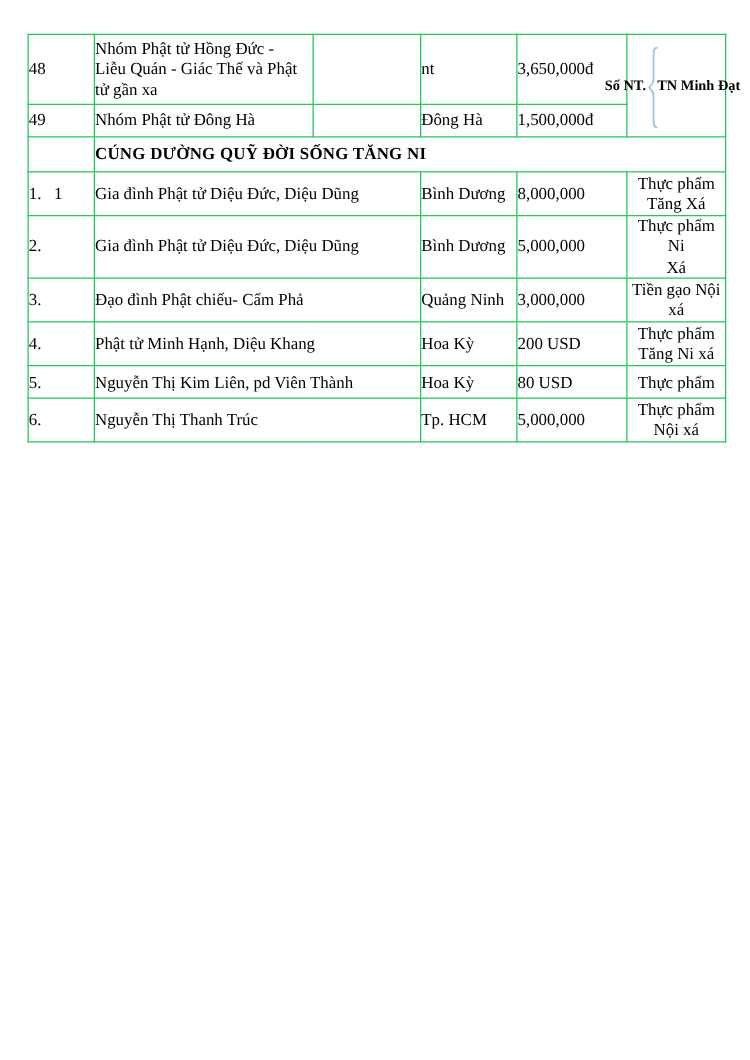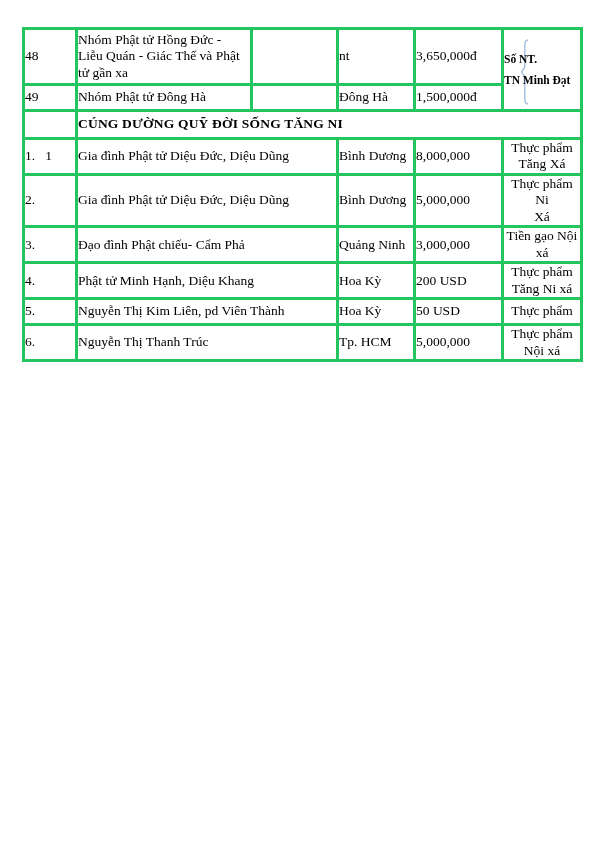--- a/index.html
+++ b/index.html
@@ -12,21 +12,21 @@
     overflow:hidden;
   }
   table.donations{
     position:absolute;
     left:22px;top:27px;
     width:558px;
     border-collapse:collapse;
     table-layout:fixed;
   }
   table.donations td{
-    border:3px solid #22c55e;
+    border:1px solid #22c55e;
     padding:0;
     vertical-align:middle;
     font-size:13.5px;
     line-height:1.22;
     font-family:Liberation Serif, serif;
   }
   col.w-no{width:53px;}
   col.w-name{width:175px;}
   col.w-gap{width:86px;}
   col.w-place{width:77px;}
@@ -55,23 +55,23 @@
     letter-spacing:.2px;
   }
   td.c-note-merged{
     position:relative;
     text-align:right;
   }
   .merged-note-inner{
     position:relative;
     height:100%;
     display:flex;
-    flex-direction:column;
+    flex-direction:row;
     justify-content:center;
-    align-items:flex-start;
+    align-items:center;
     gap:9px;
     padding-right:6px;
   }
   .merged-note-line{
     font-weight:bold;
     font-size:11.5px;
     line-height:12px;
     white-space:nowrap;
   }
   .brace{
@@ -171,21 +171,21 @@
       <td class="c-note">
         <div>Thực phẩm</div>
         <div>Tăng Ni xá</div>
       </td>
     </tr>
 
     <tr class="rl-short">
       <td class="c-no">5.</td>
       <td class="c-name" colspan="2">Nguyễn Thị Kim Liên, pd Viên Thành</td>
       <td class="c-place">Hoa Kỳ</td>
-      <td class="c-amount">50 USD</td>
+      <td class="c-amount">80 USD</td>
       <td class="c-note">
         <div>Thực phẩm</div>
       </td>
     </tr>
 
     <tr class="rl">
       <td class="c-no">6.</td>
       <td class="c-name" colspan="2">Nguyễn Thị Thanh Trúc</td>
       <td class="c-place">Tp. HCM</td>
       <td class="c-amount">5,000,000</td>

